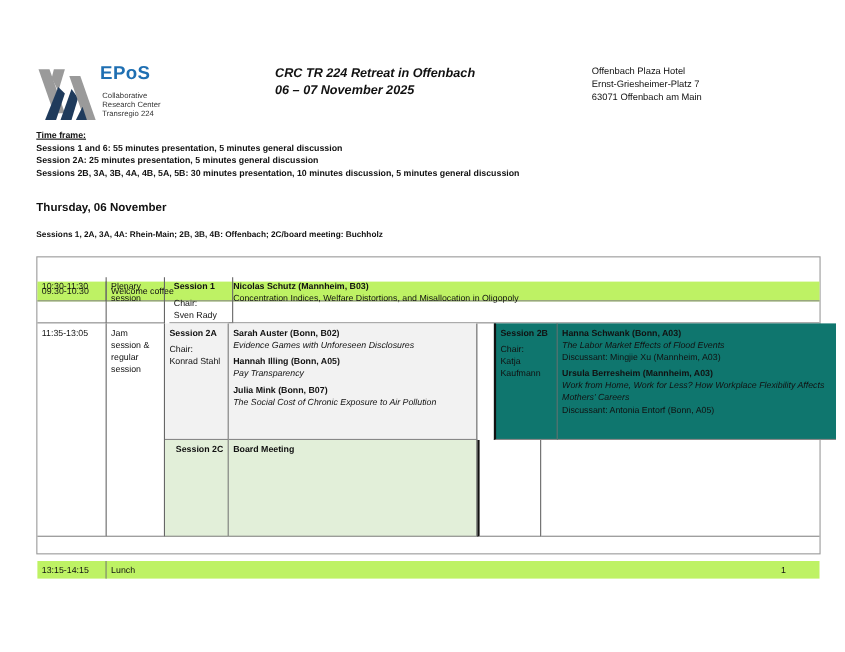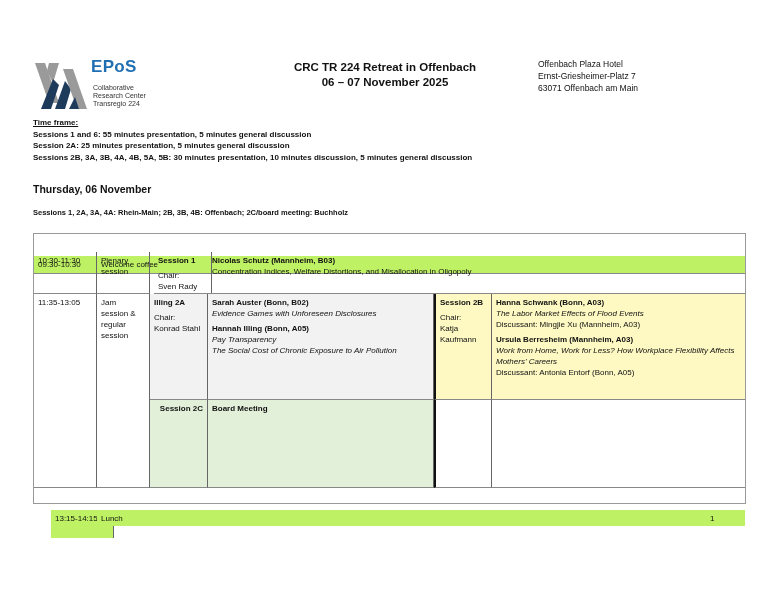--- a/index.html
+++ b/index.html
@@ -2,32 +2,32 @@
 <html><head>
 <meta charset="utf-8">
 <style>
   * { box-sizing: border-box; margin: 0; padding: 0; }
   body { width: 768px; height: 593px; background: #ffffff; font-family: "Liberation Sans", sans-serif; color: #111; position: relative; overflow: hidden; }
   .abs { position: absolute; }
   .logo { left: 33px; top: 57px; width: 180px; height: 60px; }
   .logo svg { position: absolute; left: 0; top: 2px; }
   .logo .brand { position: absolute; left: 58px; top: 0px; font-size: 17px; font-weight: bold; color: #1f6fb2; letter-spacing: 0.3px; }
   .logo .sub { position: absolute; left: 60px; font-size: 7px; color: #333; line-height: 8px; }
-  .title { left: 250px; top: 60px; width: 270px; text-align: center; font-weight: bold; font-size: 11.5px; line-height: 15px; }
+  .title { left: 250px; top: 60px; width: 270px; text-align: left; font-weight: bold; font-size: 11.5px; line-height: 15px; font-style: italic; }
   .venue { left: 538px; top: 58px; font-size: 8.5px; line-height: 12px; }
   .timeframe { left: 33px; top: 117px; font-size: 8px; line-height: 11.5px; font-weight: bold; }
   .timeframe .hd { text-decoration: underline; }
   .dayhead { left: 33px; top: 183px; font-size: 10.5px; font-weight: bold; }
   .rooms { left: 33px; top: 208px; font-size: 7.5px; font-weight: bold; }
   .pagenum { left: 710px; top: 514px; font-size: 8px; }
 
   .tbl { position: absolute; left: 33px; top: 233px; width: 713px; height: 271px; border: 1.5px solid #999; }
   .cell { position: absolute; font-size: 8px; line-height: 11px; padding: 3px 4px; border-right: 1px solid #666; border-bottom: 1px solid #888; }
   .grey { background: #bef264; margin-top: 22px; }
-  .blue { background: #fef9c3; }
+  .blue { background: #0f766e; margin-left: 15px; }
   .green { background: #e2efd9; }
   .light { background: #f2f2f2; }
   .b { font-weight: bold; }
   .i { font-style: italic; }
   .gap { margin-top: 4px; }
   .thick { border-left: 2px solid #111; }
 </style>
 </head>
 <body>
 
@@ -80,29 +80,30 @@
     <div>Sven Rady</div>
   </div>
   <div class="cell" style="left:174px;top:18px;width:537px;height:42px;border-right:none;">
     <div class="b">Nicolas Schutz (Mannheim, B03)</div>
     <div>Concentration Indices, Welfare Distortions, and Misallocation in Oligopoly</div>
   </div>
 
   <div class="cell" style="left:0;top:60px;width:63px;height:106px;border-bottom:none;">11:35-13:05</div>
   <div class="cell" style="left:63px;top:60px;width:53px;height:106px;border-bottom:none;">Jam session &amp; regular session</div>
   <div class="cell light" style="left:116px;top:60px;width:58px;height:106px;">
-    <div class="b">Illing 2A</div>
+    <div class="b">Session 2A</div>
     <div class="gap">Chair:</div>
     <div>Konrad Stahl</div>
   </div>
   <div class="cell light" style="left:174px;top:60px;width:226px;height:106px;">
     <div class="b">Sarah Auster (Bonn, B02)</div>
     <div class="i">Evidence Games with Unforeseen Disclosures</div>
     <div class="b gap">Hannah Illing (Bonn, A05)</div>
     <div class="i">Pay Transparency</div>
+    <div class="b gap">Julia Mink (Bonn, B07)</div>
     <div class="i">The Social Cost of Chronic Exposure to Air Pollution</div>
   </div>
   <div class="cell blue thick" style="left:400px;top:60px;width:58px;height:106px;">
     <div class="b">Session 2B</div>
     <div class="gap">Chair:</div>
     <div>Katja Kaufmann</div>
   </div>
   <div class="cell blue" style="left:458px;top:60px;width:253px;height:106px;border-right:none;">
     <div class="b">Hanna Schwank (Bonn, A03)</div>
     <div class="i">The Labor Market Effects of Flood Events</div>
@@ -112,17 +113,17 @@
     <div>Discussant: Antonia Entorf (Bonn, A05)</div>
   </div>
 
   <div class="cell" style="left:0;top:166px;width:63px;height:88px;"></div>
   <div class="cell" style="left:63px;top:166px;width:53px;height:88px;"></div>
   <div class="cell green b" style="left:116px;top:166px;width:58px;height:88px;text-align:right;">Session 2C</div>
   <div class="cell green b" style="left:174px;top:166px;width:226px;height:88px;">Board Meeting</div>
   <div class="cell thick" style="left:400px;top:166px;width:58px;height:88px;"></div>
   <div class="cell" style="left:458px;top:166px;width:253px;height:88px;border-right:none;"></div>
 
-  <div class="cell grey" style="left:17px;top:254px;width:63px;height:28px;border-bottom:none;">13:15-14:15</div>
+  <div class="cell grey" style="left:0;top:254px;width:63px;height:16px;border-bottom:none;">13:15-14:15</div>
   <div class="cell grey" style="left:63px;top:254px;width:648px;height:16px;border-right:none;border-bottom:none;">Lunch</div>
 </div>
 
 <div class="abs pagenum">1</div>
 
 </body></html>

